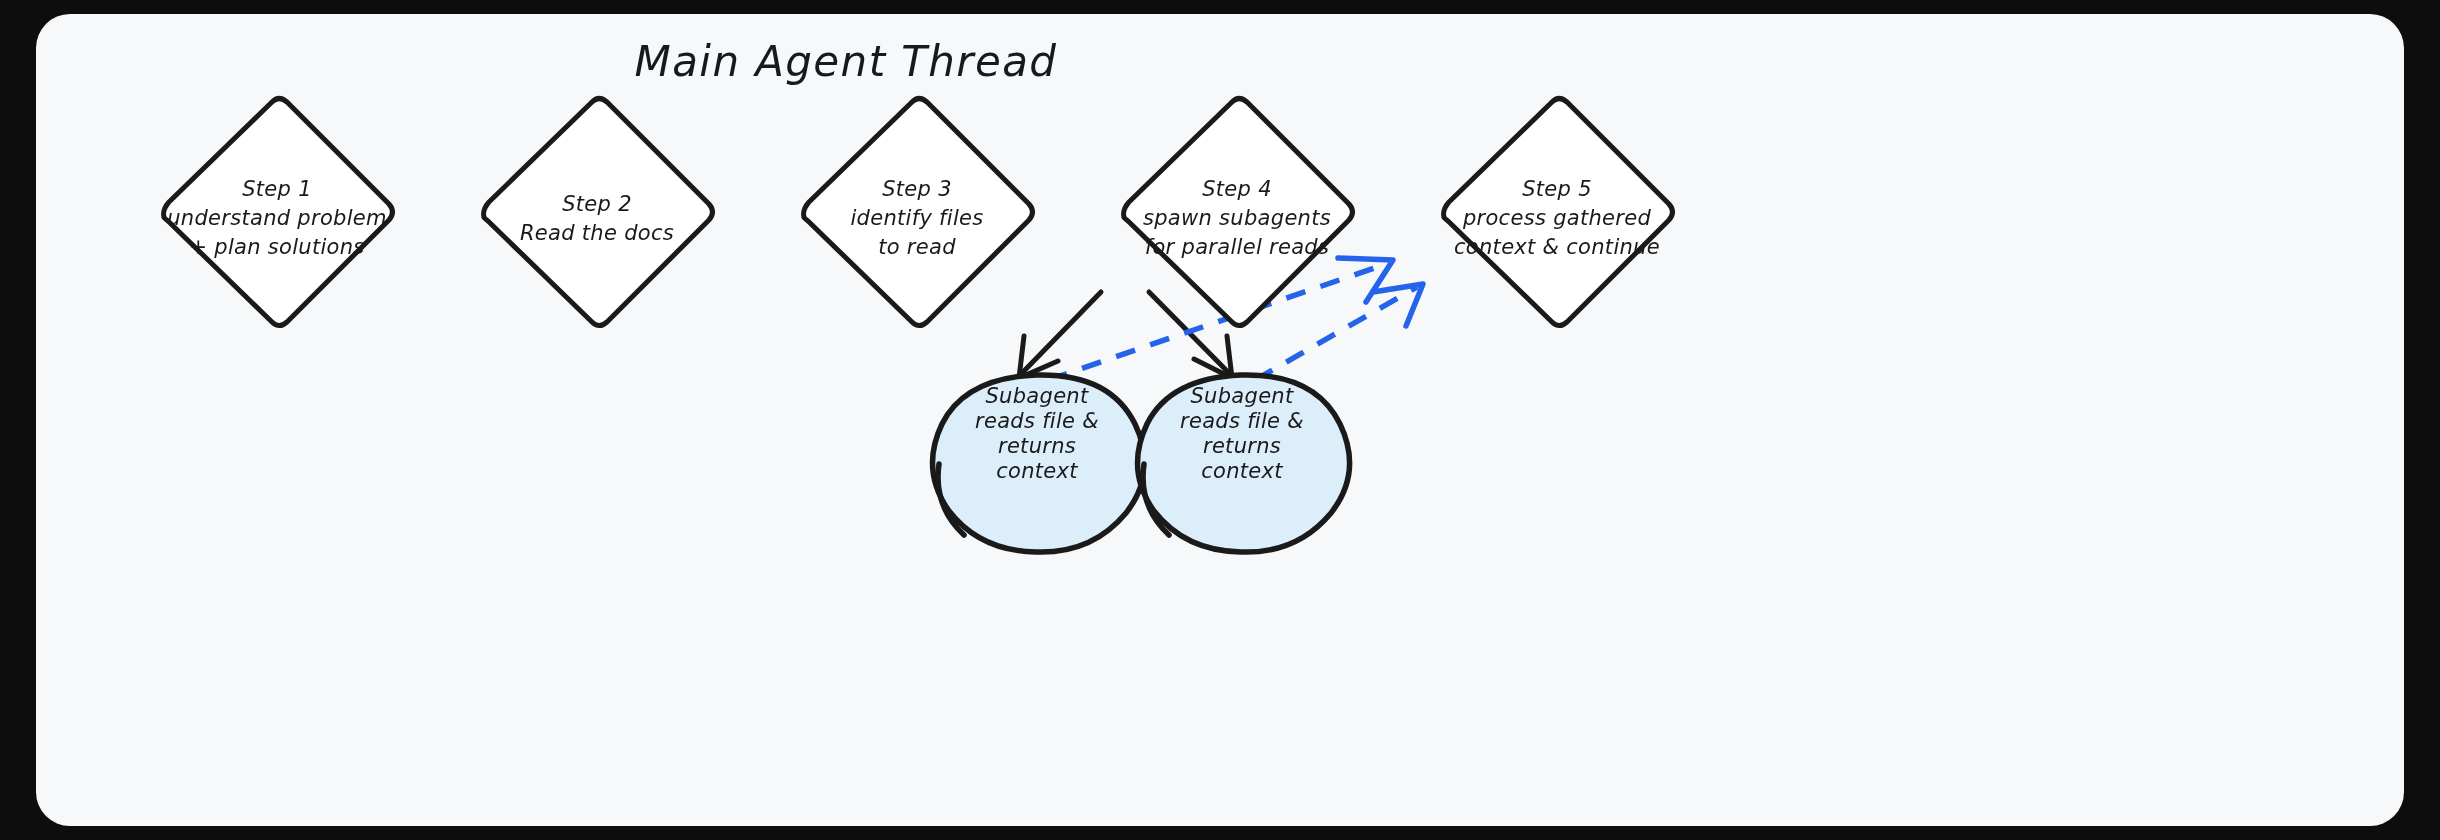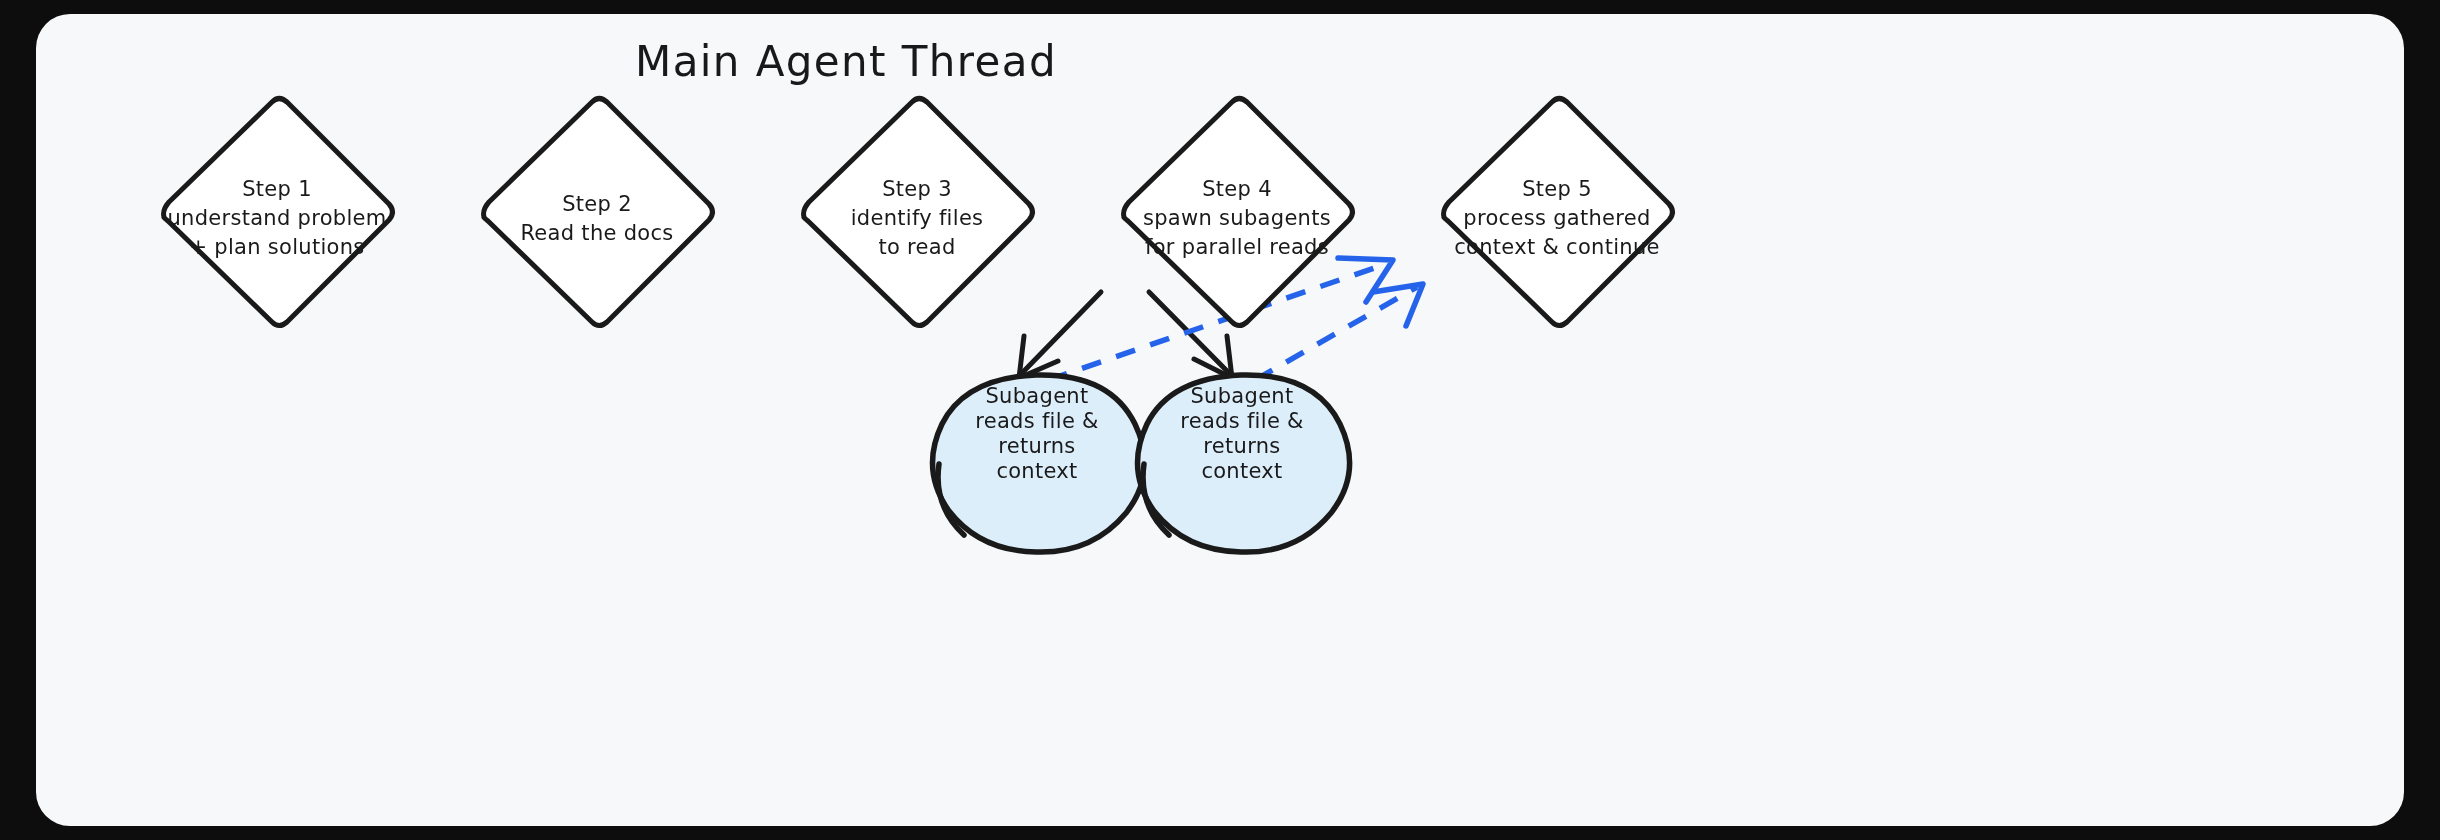--- a/index.html
+++ b/index.html
@@ -14,20 +14,21 @@
   }
 
   #frame {
     position: absolute;
     left: 0;
     top: 0;
     width: 2440px;
     height: 840px;
     background: #0d0d0d;
     box-sizing: border-box;
+    font-style: italic;
   }
 
   #canvas {
     position: absolute;
     left: 36px;
     top: 14px;
     width: 2368px;
     height: 812px;
     background: #f6f8fa;
     border-radius: 34px;

